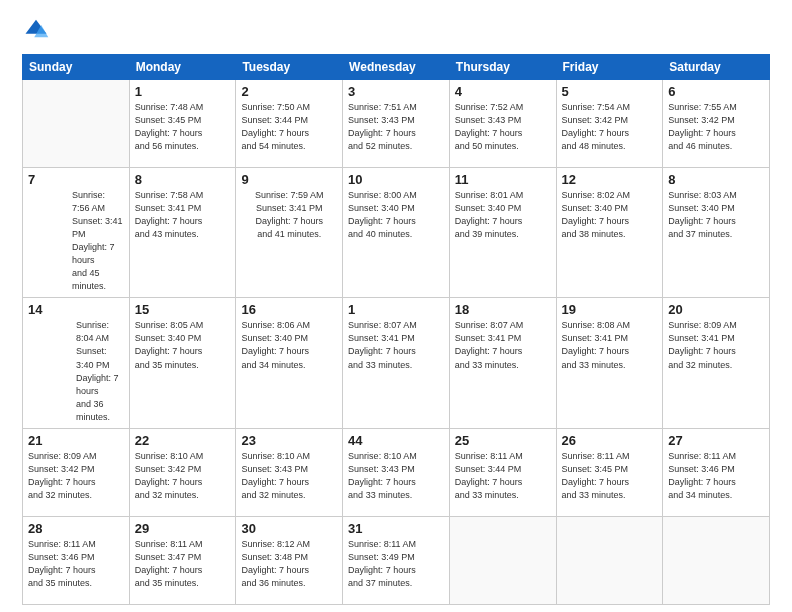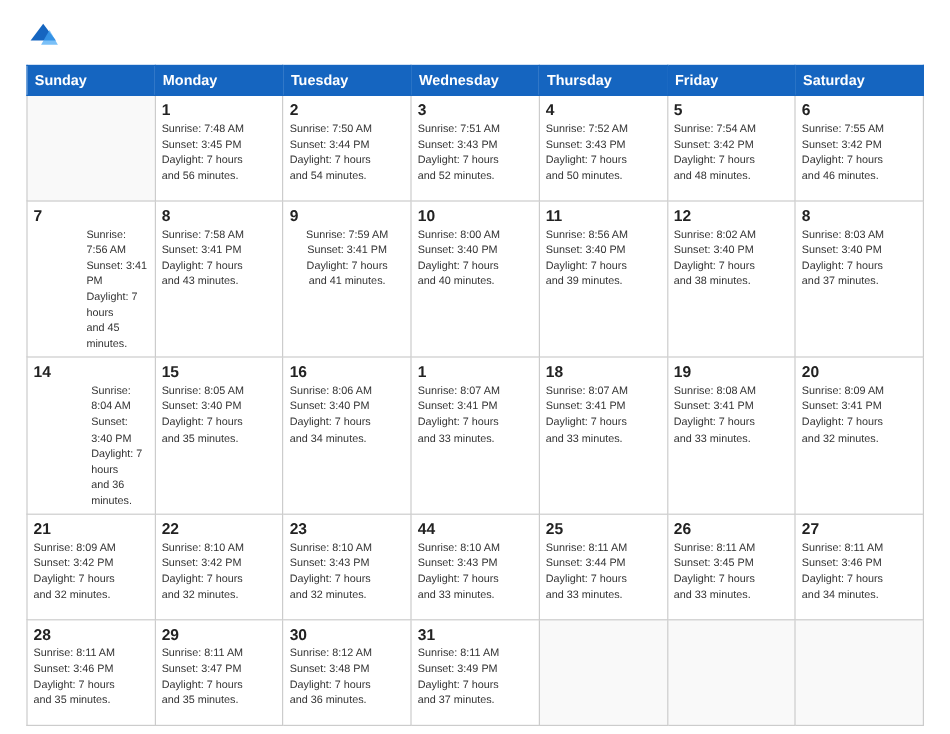--- a/index.html
+++ b/index.html
@@ -199,21 +199,21 @@
           </td>
           <td>
             <span class="day-number">10</span>
             <div class="day-info" style="white-space: pre-line;">Sunrise: 8:00 AM
 Sunset: 3:40 PM
 Daylight: 7 hours
 and 40 minutes.</div>
           </td>
           <td>
             <span class="day-number">11</span>
-            <div class="day-info" style="white-space: pre-line;">Sunrise: 8:56 AM
+            <div class="day-info" style="white-space: pre-line;">Sunrise: 8:01 AM
 Sunset: 3:40 PM
 Daylight: 7 hours
 and 39 minutes.</div>
           </td>
           <td>
             <span class="day-number">12</span>
             <div class="day-info" style="white-space: pre-line;">Sunrise: 8:02 AM
 Sunset: 3:40 PM
 Daylight: 7 hours
 and 38 minutes.</div>

